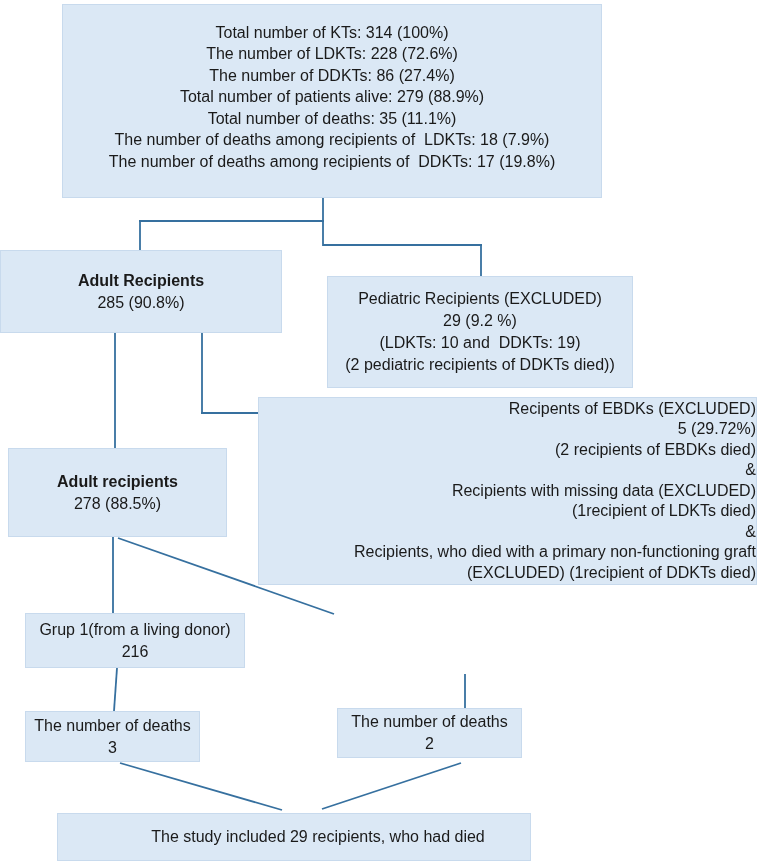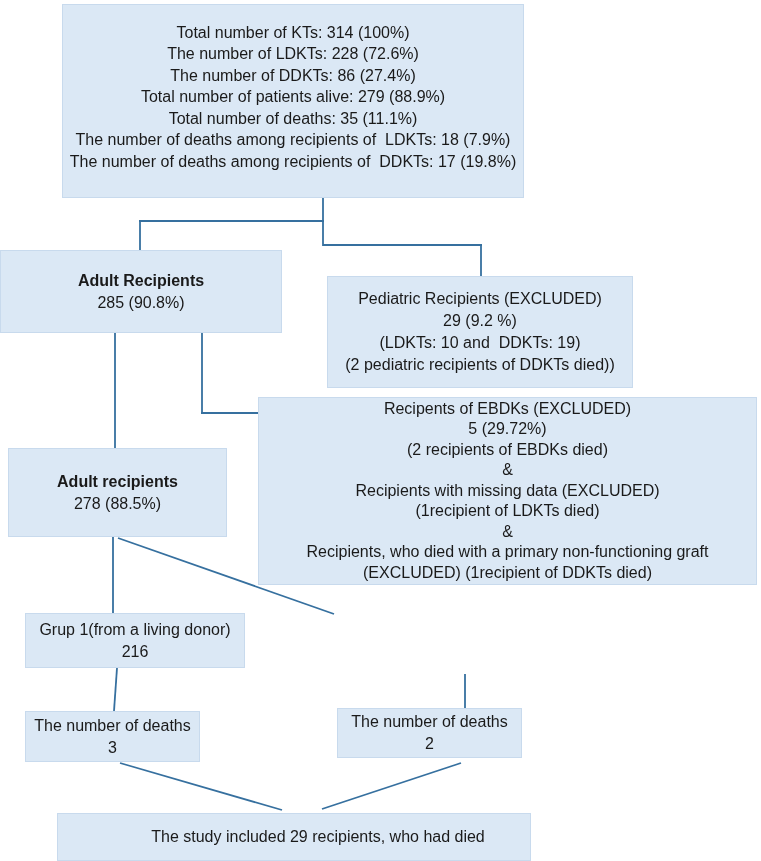--- a/index.html
+++ b/index.html
@@ -29,30 +29,30 @@
     box-sizing:border-box;
     display:flex;flex-direction:column;
     justify-content:center;align-items:center;
     text-align:center;
     font-size:16px;
     color:var(--text);
   }
   .tline{white-space:pre-wrap;width:100%;}
   .bold{font-weight:bold;}
 
-  .totals-box{left:62px;top:4px;width:462px;height:194px;padding-bottom:8px;}
+  .totals-box{left:62px;top:4px;width:540px;height:194px;padding-bottom:8px;}
   .totals-box .tline{line-height:21.5px;}
 
   .adult1-box{left:0;top:250px;width:282px;height:83px;}
   .adult1-box .tline{line-height:22px;}
 
   .pediatric-box{left:327px;top:276px;width:306px;height:112px;}
   .pediatric-box .tline{line-height:22px;}
 
-  .ebdk-box{left:258px;top:397px;width:499px;height:188px;}
+  .ebdk-box{left:258px;top:397px;width:499px;height:188px;text-align:right;}
   .ebdk-box .tline{line-height:20.5px;}
 
   .adult2-box{left:8px;top:448px;width:219px;height:89px;}
   .adult2-box .tline{line-height:22px;}
 
   .grup1-box{left:25px;top:613px;width:220px;height:55px;}
   .grup1-box .tline{line-height:22px;}
 
   .grup2-box{left:316px;top:614px;width:274px;height:60px;}
   .grup2-box .tline{line-height:22px;}

